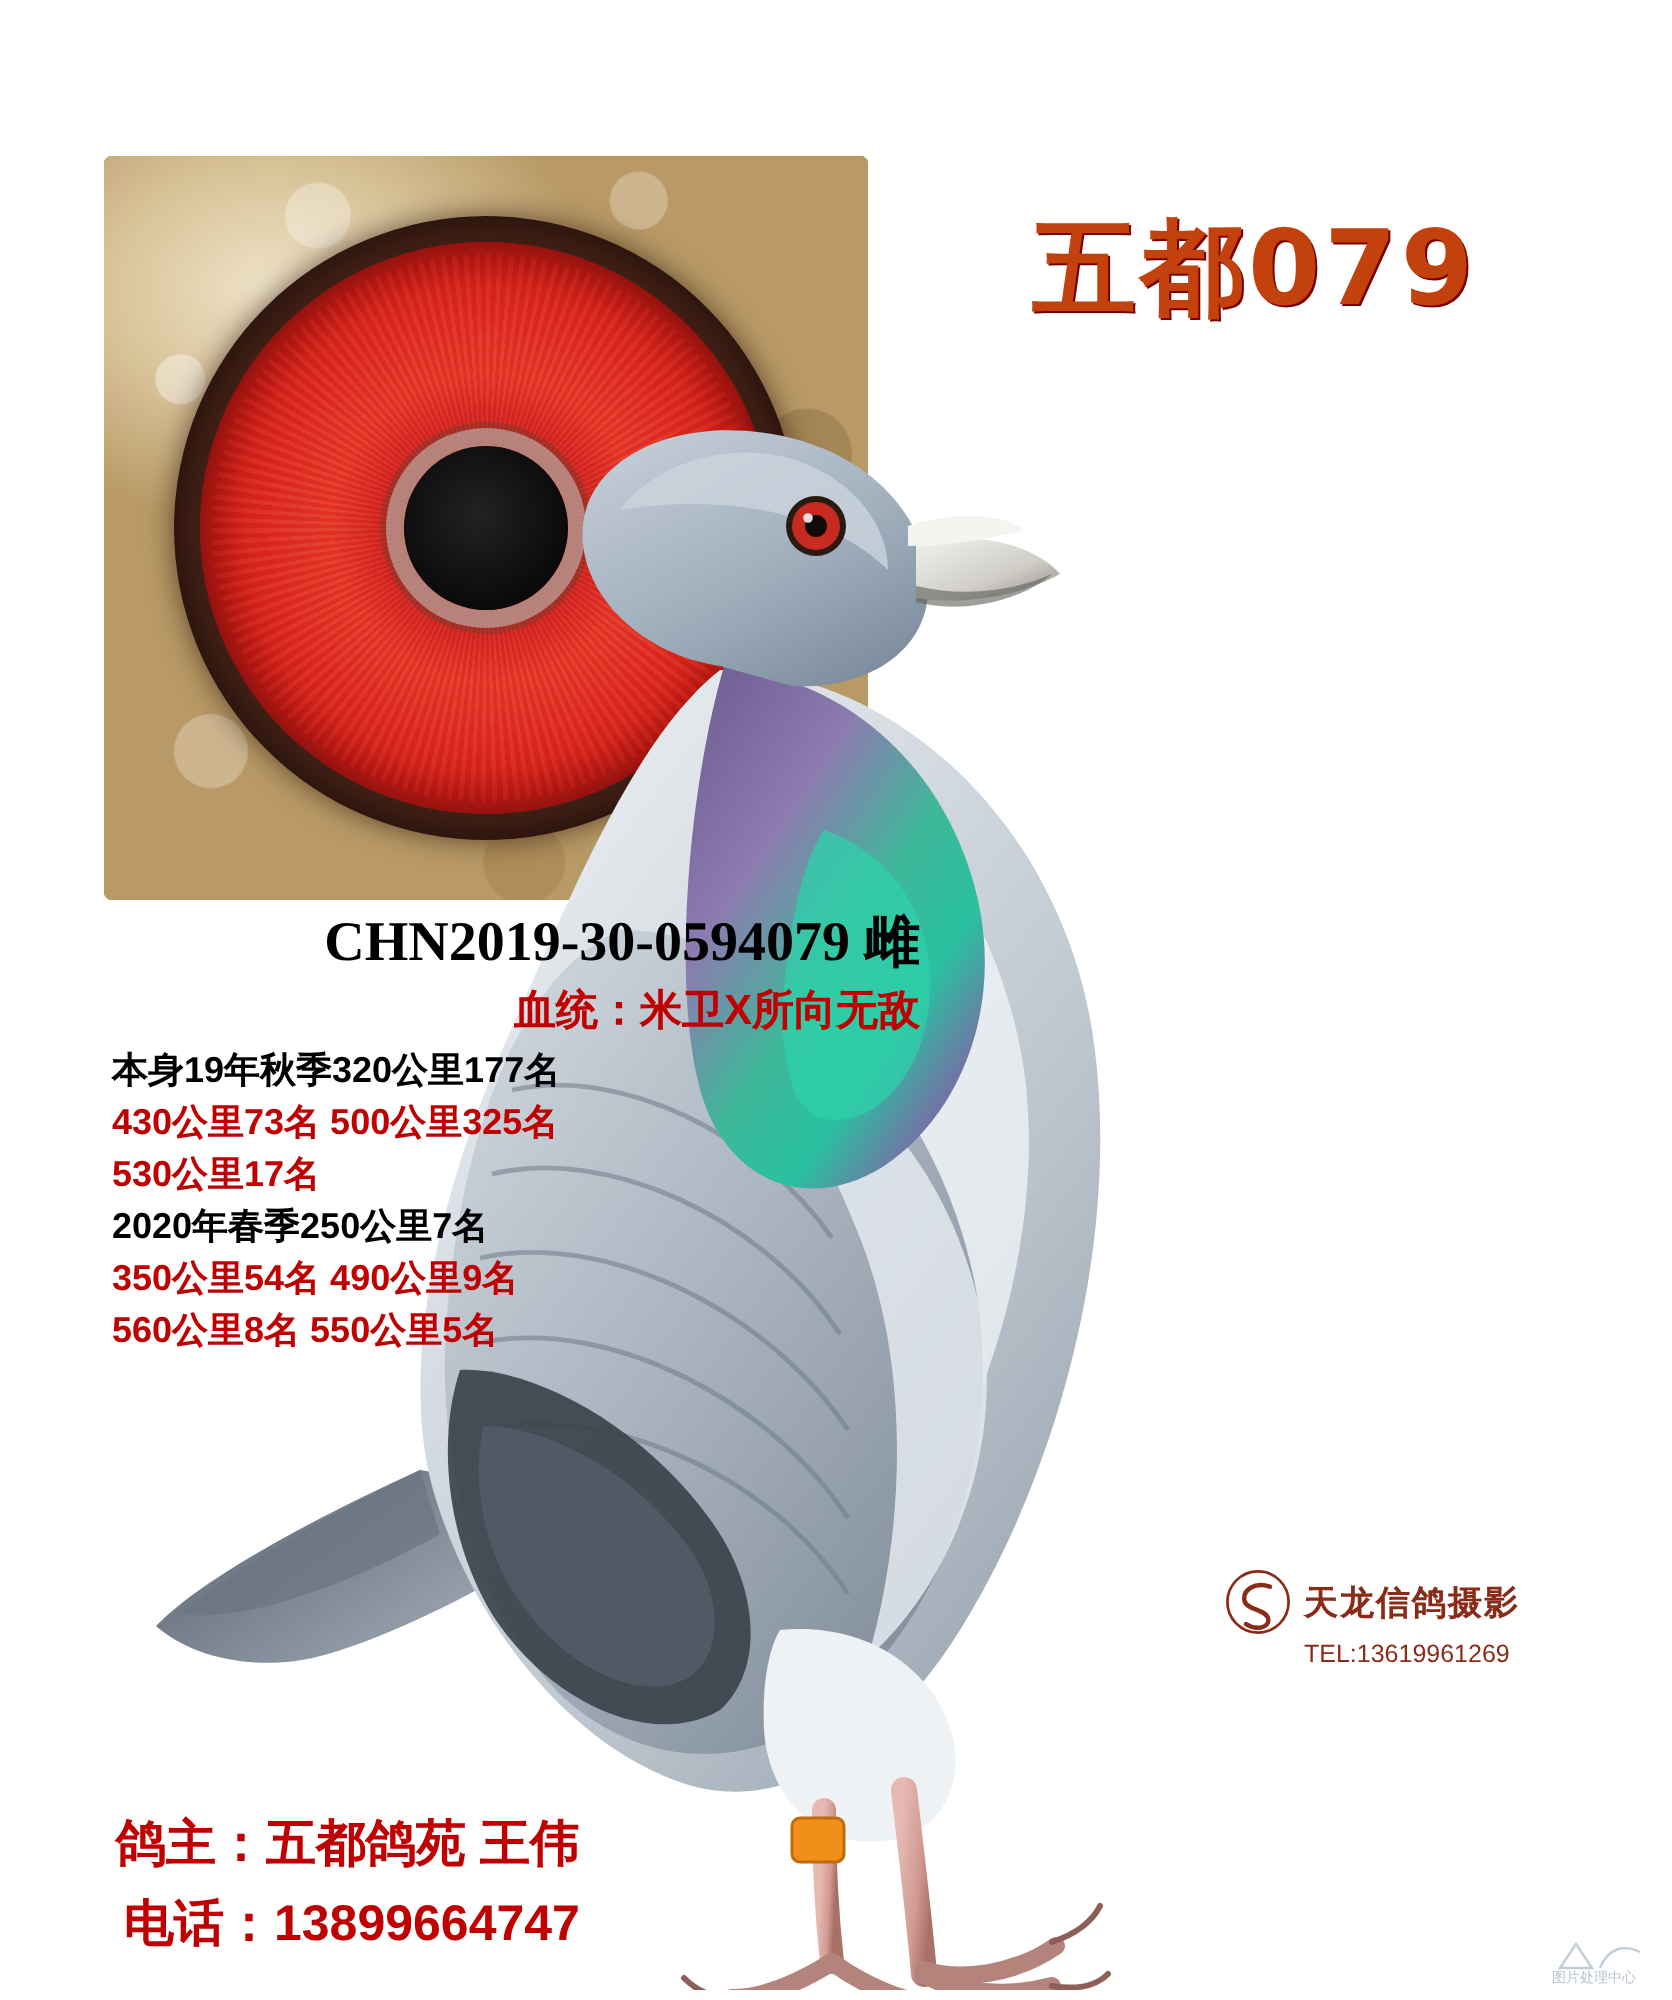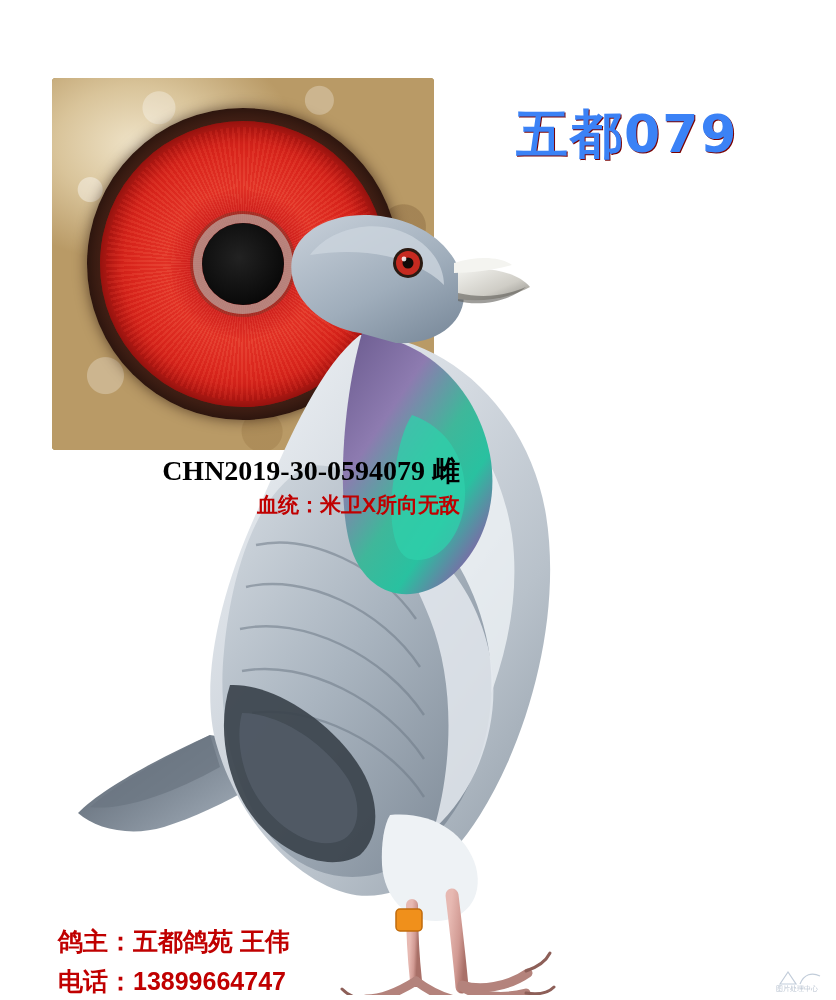--- a/index.html
+++ b/index.html
@@ -115,21 +115,21 @@
 
   
   .title-main {
     position: absolute;
     left: 516px;
     top: 100px;
     font-family: "DejaVu Sans", sans-serif;
     font-size: 52px;
     font-weight: 700;
     letter-spacing: 2px;
-    color: #3b82f6;
+    color: #c2410c;
     text-shadow: 1px 1px 0 #7a0000;
     white-space: nowrap;
   }
 
   
   .ring-line {
     position: absolute;
     left: 60px;
     top: 452px;
     width: 400px;
@@ -221,21 +221,22 @@
     bottom: 0;
     font-size: 7px;
     color: #7b8ea8;
     white-space: nowrap;
   }
 
   
   .owner {
     position: absolute;
     left: 58px;
-    top: 921px;
+    top: 902px;
+    text-align: right;
   }
   .owner-line {
     font-size: 25px;
     font-weight: 700;
     color: #c00000;
     line-height: 40px;
     white-space: nowrap;
   }
 </style>
 </head>
@@ -364,21 +365,39 @@
       <path d="M466 756 C 478 752 486 746 490 738"></path>
       <path d="M466 778 C 478 780 488 778 494 772"></path>
       <path d="M306 784 C 296 784 288 780 282 774"></path>
     </g>
   </svg>
 
   <div class="ring-line">CHN2019-30-0594079 雌</div>
 
   <div class="blood-line">血统：米卫X所向无敌</div>
 
-
+  <div class="results">
+    <div class="result-line black">本身19年秋季320公里177名</div>
+    <div class="result-line red">430公里73名 500公里325名</div>
+    <div class="result-line red">530公里17名</div>
+    <div class="result-line black">2020年春季250公里7名</div>
+    <div class="result-line red">350公里54名 490公里9名</div>
+    <div class="result-line red">560公里8名 550公里5名</div>
+  </div>
+
+  <div class="studio">
+    <div class="studio-row">
+      <svg class="studio-mark" viewBox="0 0 40 40">
+        <circle cx="20" cy="20" r="18" fill="none" stroke="#8a2b18" stroke-width="1.6"></circle>
+        <path d="M27 11 C 18 8 11 13 12 19 C 13 25 25 24 26 30 C 27 35 19 37 13 33" fill="none" stroke="#8a2b18" stroke-width="2.6" stroke-linecap="round"></path>
+      </svg>
+      <span class="studio-name">天龙信鸽摄影</span>
+    </div>
+    <div class="studio-tel">TEL:13619961269</div>
+  </div>
 
   <div class="corner-mark">
     <svg viewBox="0 0 54 20" width="54" height="20">
       <path d="M4 16 L12 4 L20 16 Z" fill="none" stroke="#8fa3bb" stroke-width="1.2"></path>
       <path d="M24 16 C 28 6 36 4 44 8" fill="none" stroke="#8fa3bb" stroke-width="1.2"></path>
     </svg>
     <span class="cm-text">图片处理中心</span>
   </div>
 
   <div class="owner">

